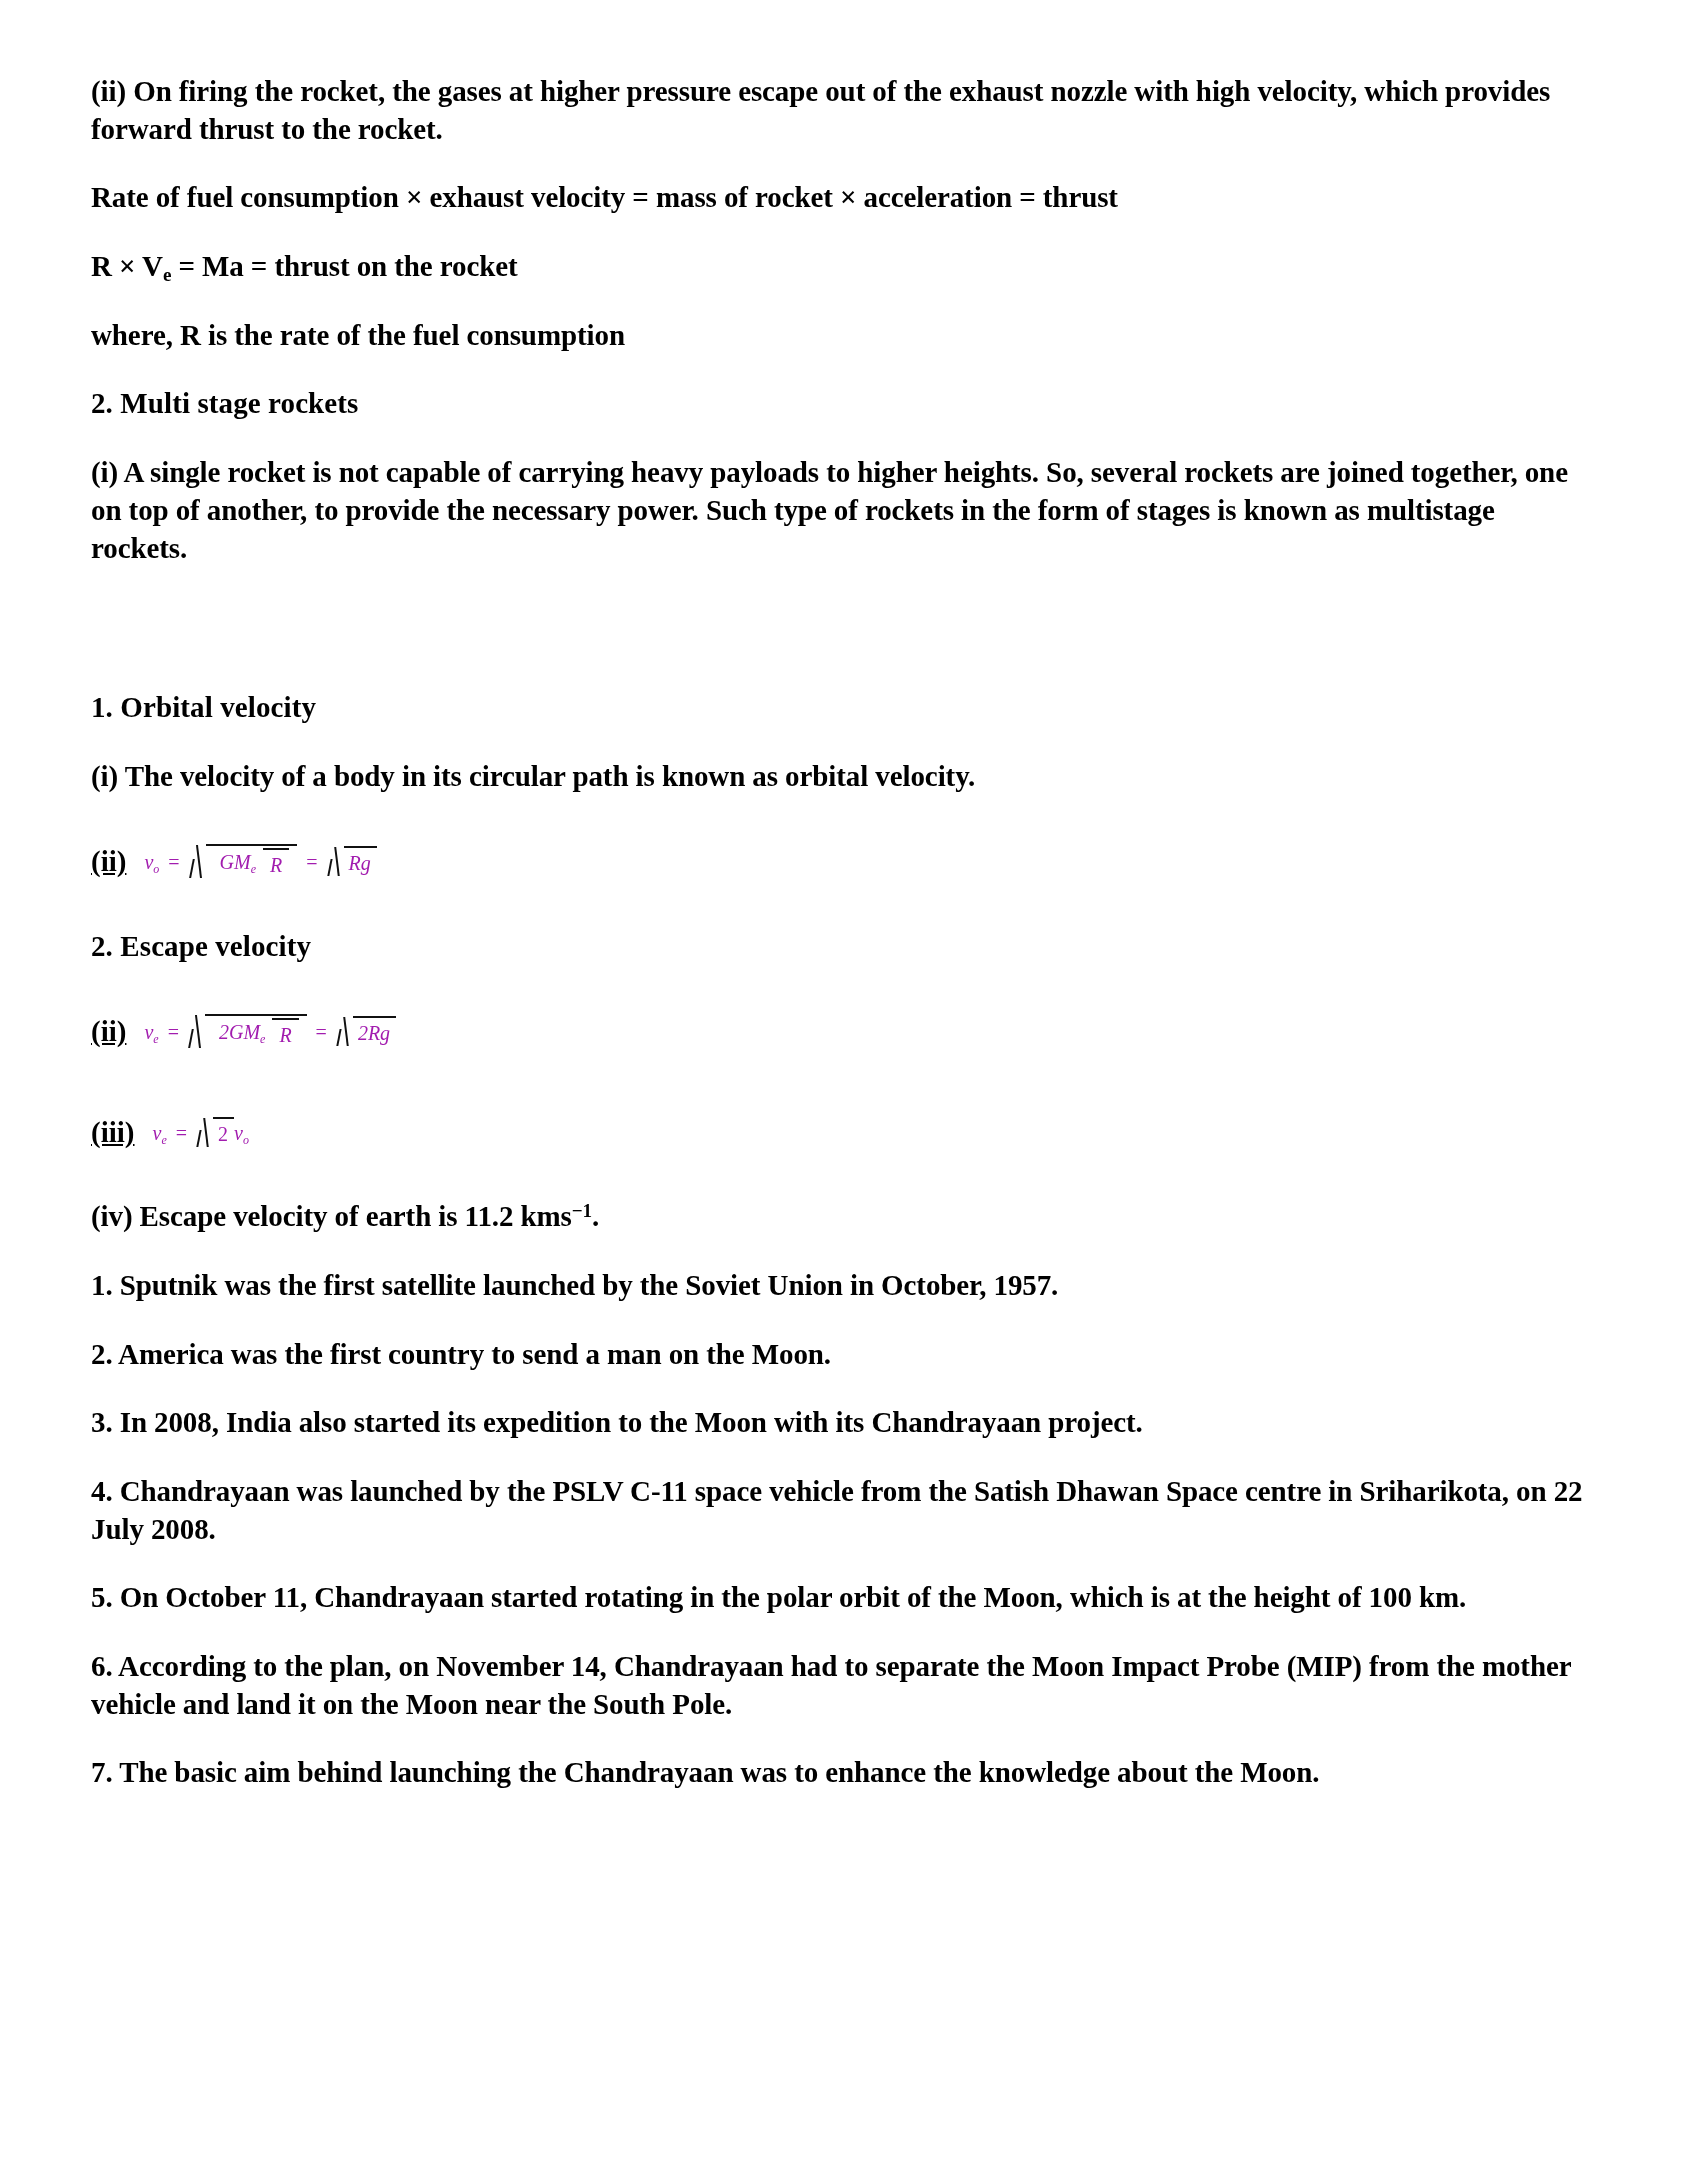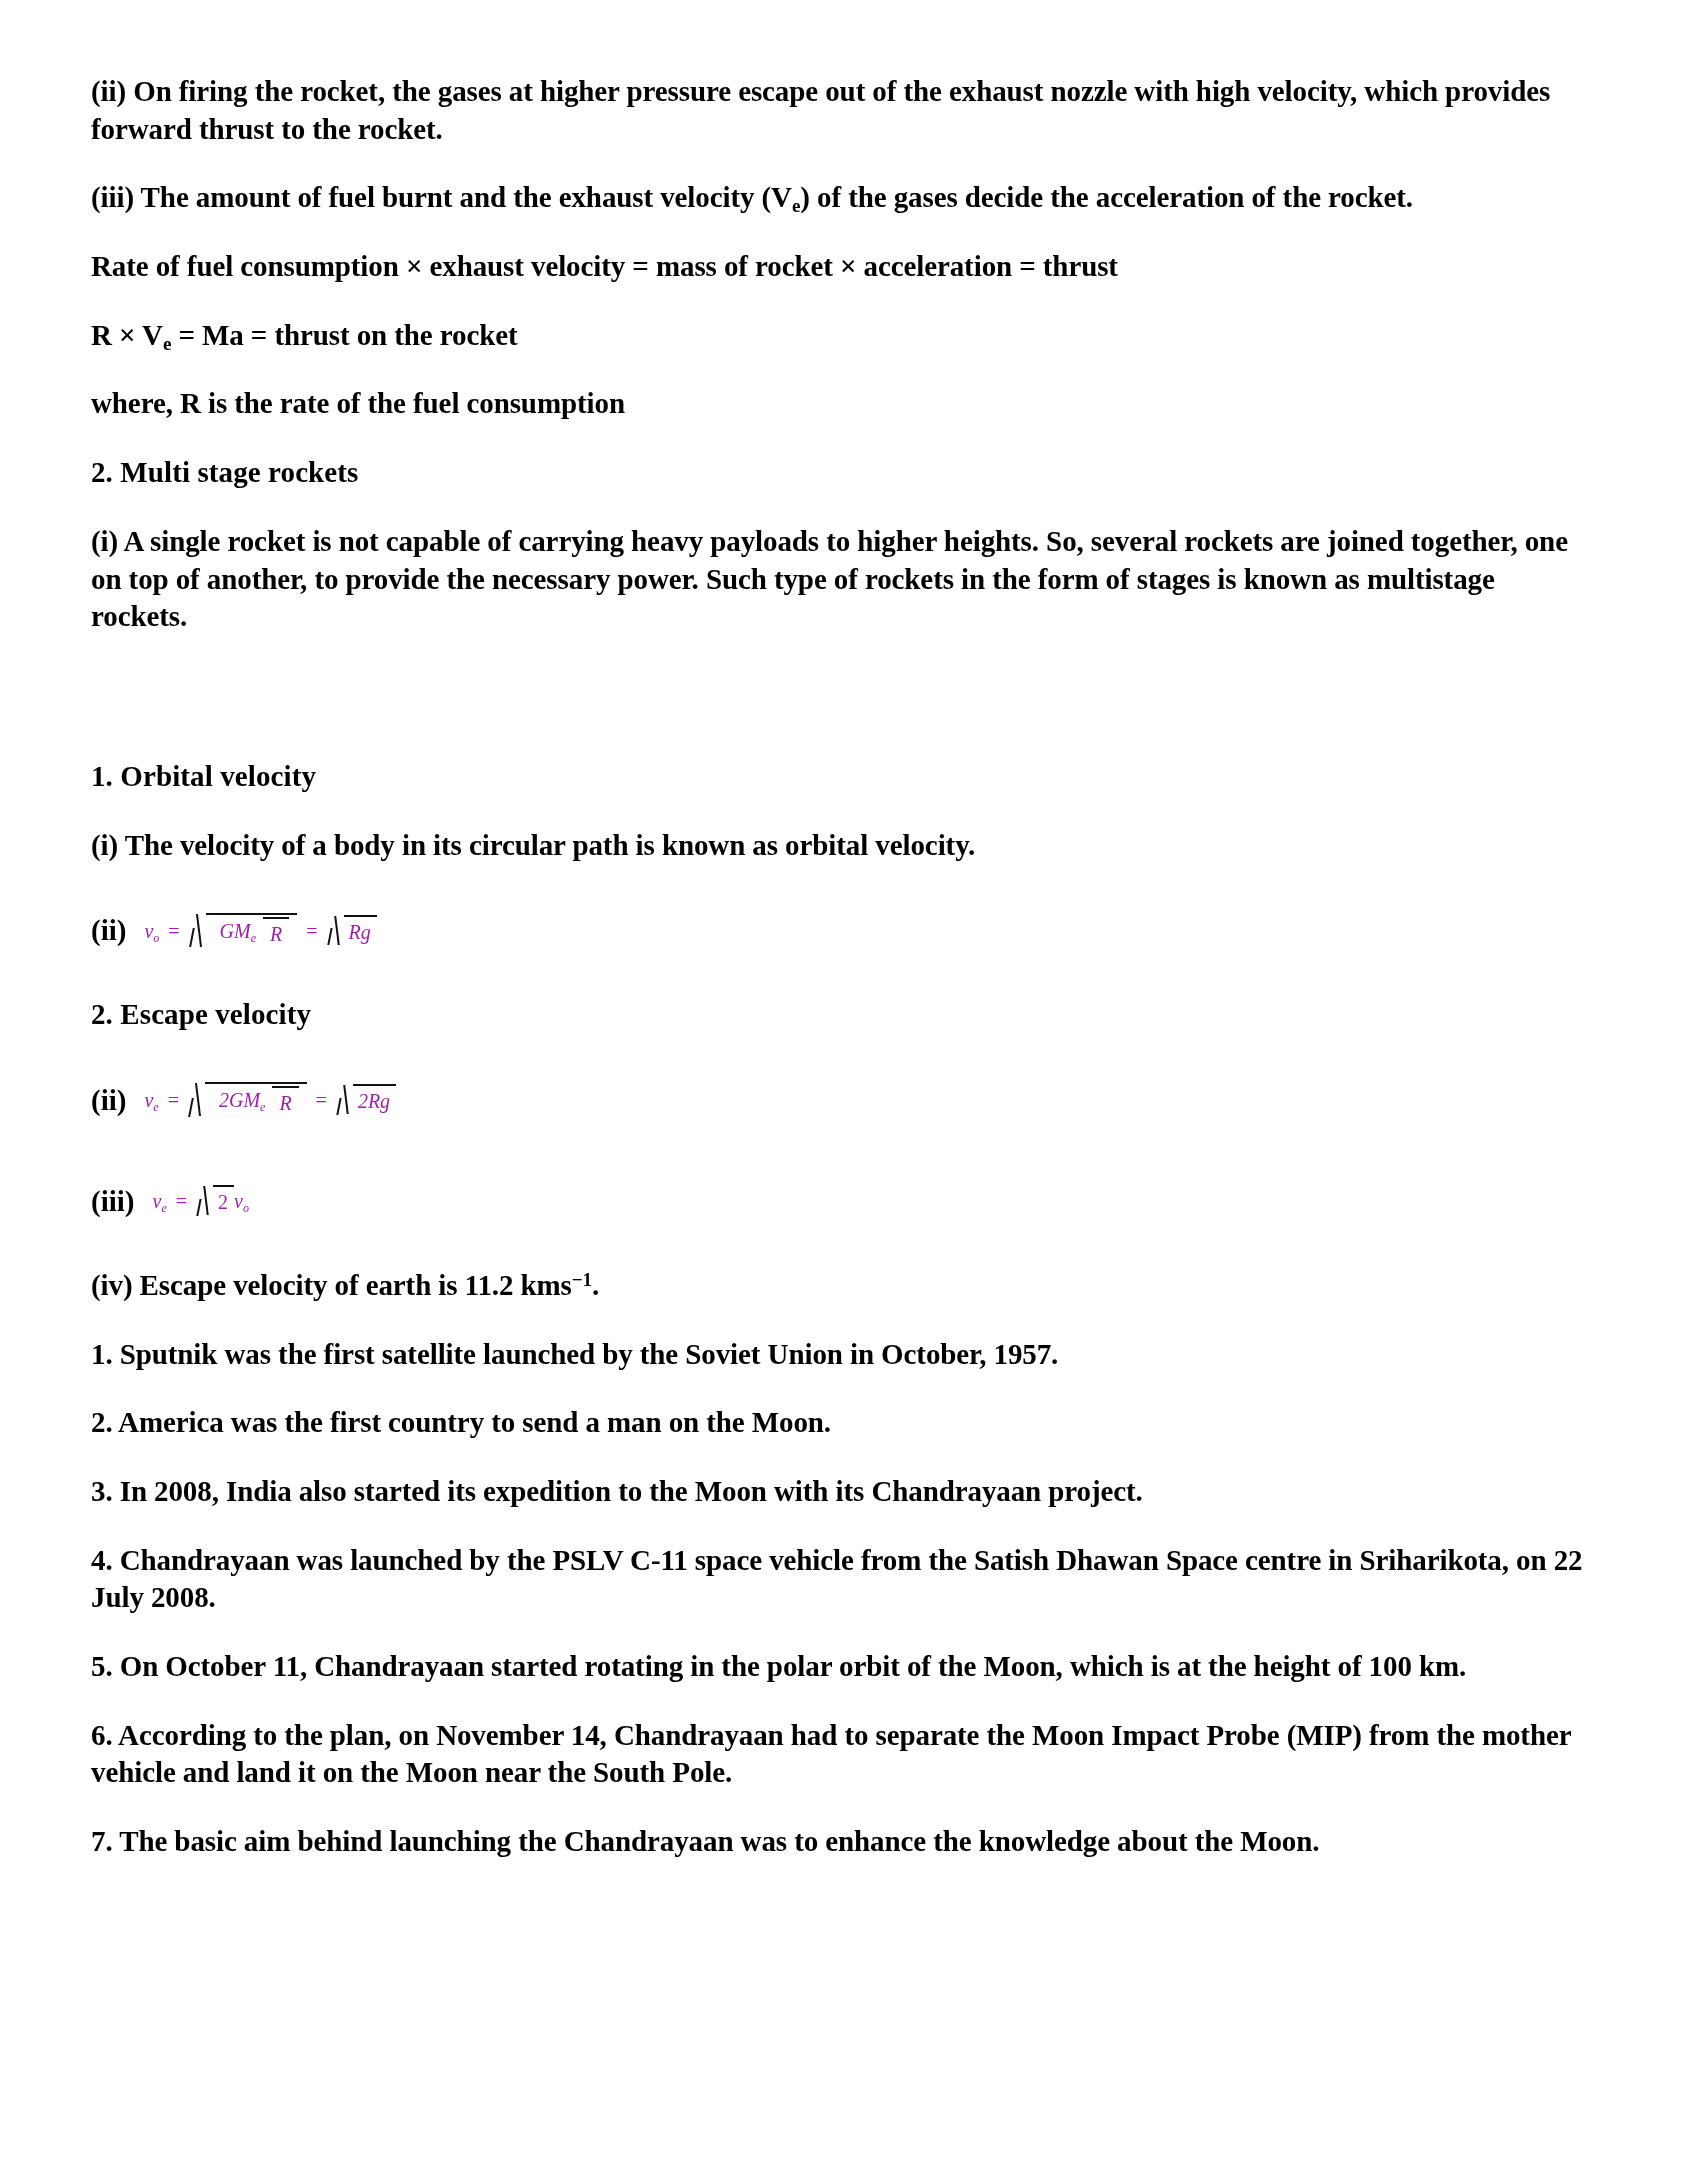--- a/index.html
+++ b/index.html
@@ -61,20 +61,21 @@
     font-size: 29px;
     line-height: 1.30;
     font-weight: 600;
     display: flex;
     align-items: center;
     min-height: 71px;
   }
   .formula-label {
     margin-right: 18px;
     align-self: center;
+    text-decoration: underline;
   }
   .math {
     display: inline-flex;
     align-items: center;
     font-family: "Liberation Serif", "DejaVu Serif", serif;
     font-style: italic;
     font-size: 20px;
     font-weight: 500;
     color: #a21caf;
   }
@@ -147,21 +148,20 @@
     font-size: 0.6em;
     vertical-align: -0.3em;
   }
 </style>
 </head>
 <body>
 
 <div class="page">
   <div class="doc-body" id="doc-body">
       <p class="para">(ii) On firing the rocket, the gases at higher pressure escape out of the exhaust nozzle with high velocity, which provides forward thrust to the rocket.</p>
-      <p class="para">(iii) The amount of fuel burnt and the exhaust velocity (V<sub>e</sub>) of the gases decide the acceleration of the rocket.</p>
       <p class="para">Rate of fuel consumption × exhaust velocity = mass of rocket × acceleration = thrust</p>
       <p class="para">R × V<sub>e</sub> = Ma = thrust on the rocket</p>
       <p class="para">where, R is the rate of the fuel consumption</p>
       <h3 class="heading">2. Multi stage rockets</h3>
       <p class="para">(i) A single rocket is not capable of carrying heavy payloads to higher heights. So, several rockets are joined together, one on top of another, to provide the necessary power. Such type of rockets in the form of stages is known as multistage rockets.</p>
       <div class="gap-block"></div>
       <h3 class="heading">1. Orbital velocity</h3>
       <p class="para">(i) The velocity of a body in its circular path is known as orbital velocity.</p>
       <div class="formula-line">
         <span class="formula-label">(ii)</span>

